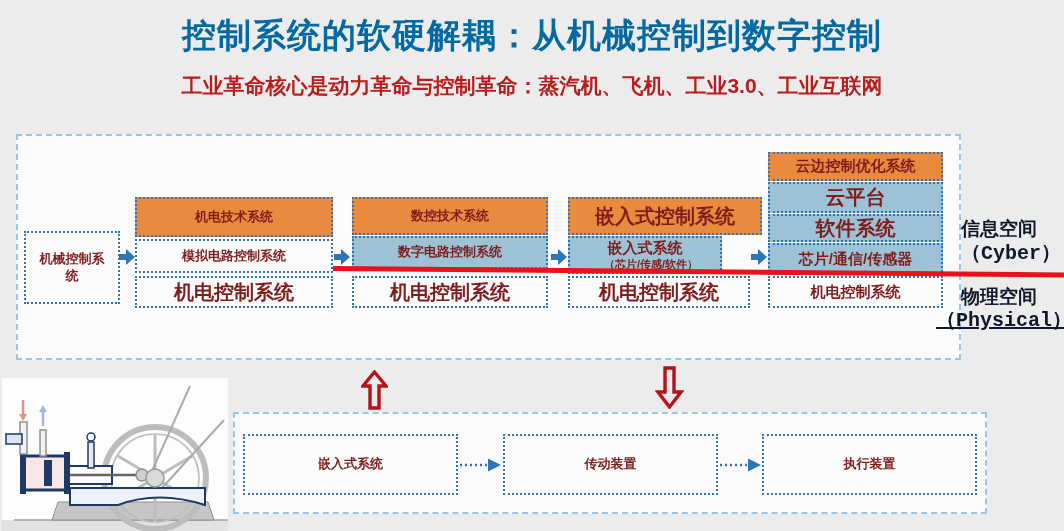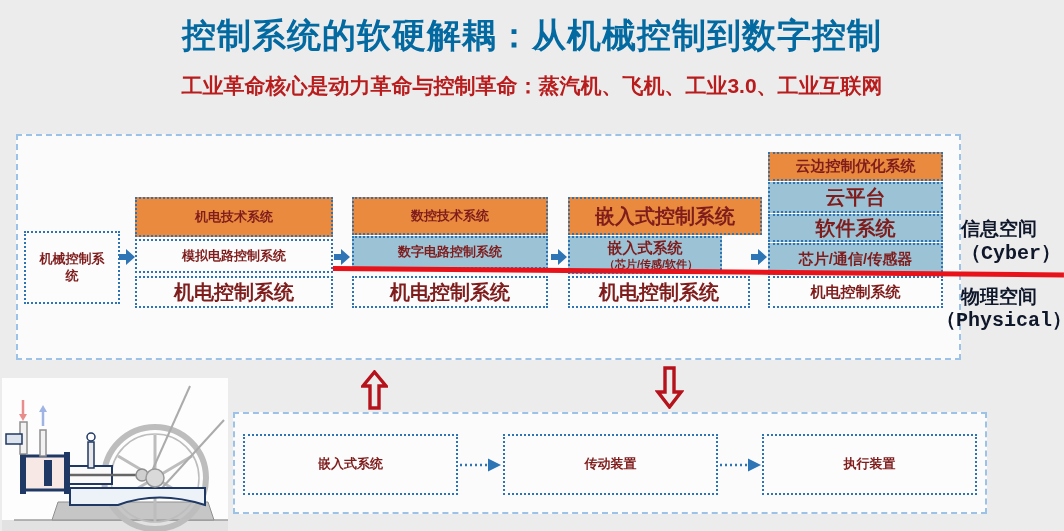--- a/index.html
+++ b/index.html
@@ -87,21 +87,21 @@
 
   <div class="abs box orange f15" style="left:768px;top:152px;width:175px;height:29px;">云边控制优化系统</div>
   <div class="abs box blue f16" style="left:768px;top:182px;width:175px;height:31px;">云平台</div>
   <div class="abs box blue f16" style="left:768px;top:214px;width:175px;height:28px;">软件系统</div>
   <div class="abs box blue f15" style="left:768px;top:243px;width:175px;height:32px;">芯片/通信/传感器</div>
   <div class="abs box f15" style="left:768px;top:276px;width:175px;height:32px;">机电控制系统</div>
 
   <div class="abs redlbl redlbl-zh" style="left:961px;top:216px;">信息空间</div>
   <div class="abs redlbl redlbl-en" style="left:961px;top:239px;">（Cyber）</div>
   <div class="abs redlbl redlbl-zh" style="left:961px;top:284px;">物理空间</div>
-  <div class="abs redlbl redlbl-en" style="left:936px;top:306px;">（Physical）</div>
+  <div class="abs redlbl redlbl-en" style="left:936px;top:306px;text-decoration:underline;">（Physical）</div>
 
   <div class="abs redline"></div>
 
   <svg class="abs" style="left:361px;top:370px;" width="27" height="40" viewBox="0 0 27 40">
     <path d="M13.5 2 L25 16 L18 16 L18 38 L9 38 L9 16 L2 16 Z" fill="none" stroke="#B5121B" stroke-width="3.4" stroke-linejoin="miter"></path>
   </svg>
   <svg class="abs" style="left:655px;top:366px;" width="29" height="43" viewBox="0 0 29 43">    
       <path d="M14.5 41 L3 26 L10 26 L10 2 L19 2 L19 26 L26 26 Z" fill="none" stroke="#B5121B" stroke-width="3.4" stroke-linejoin="miter"></path>
   </svg>
 

